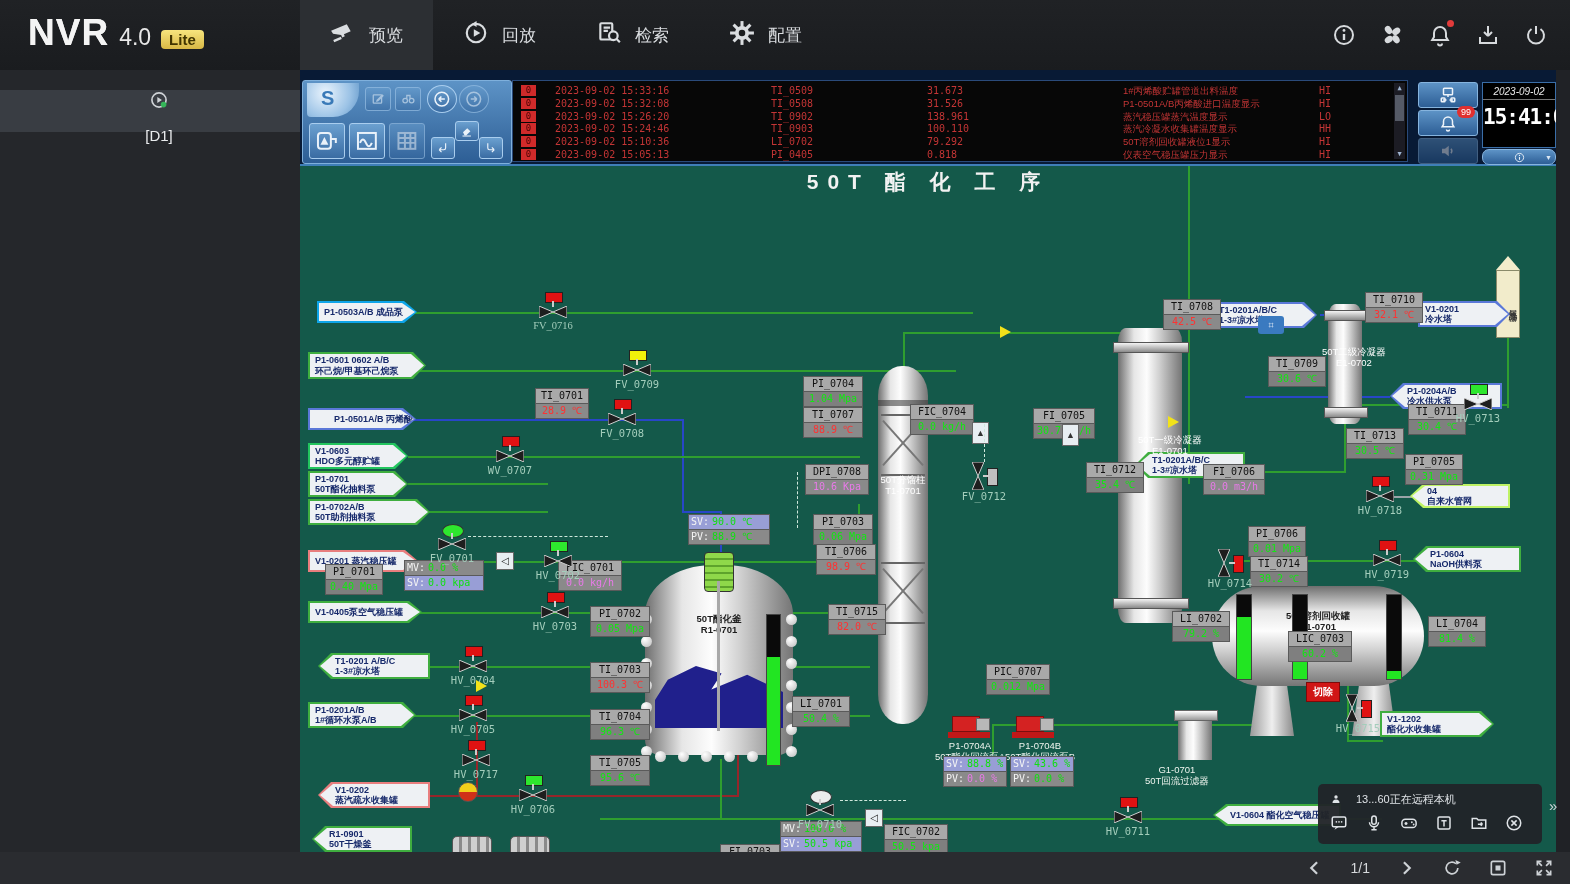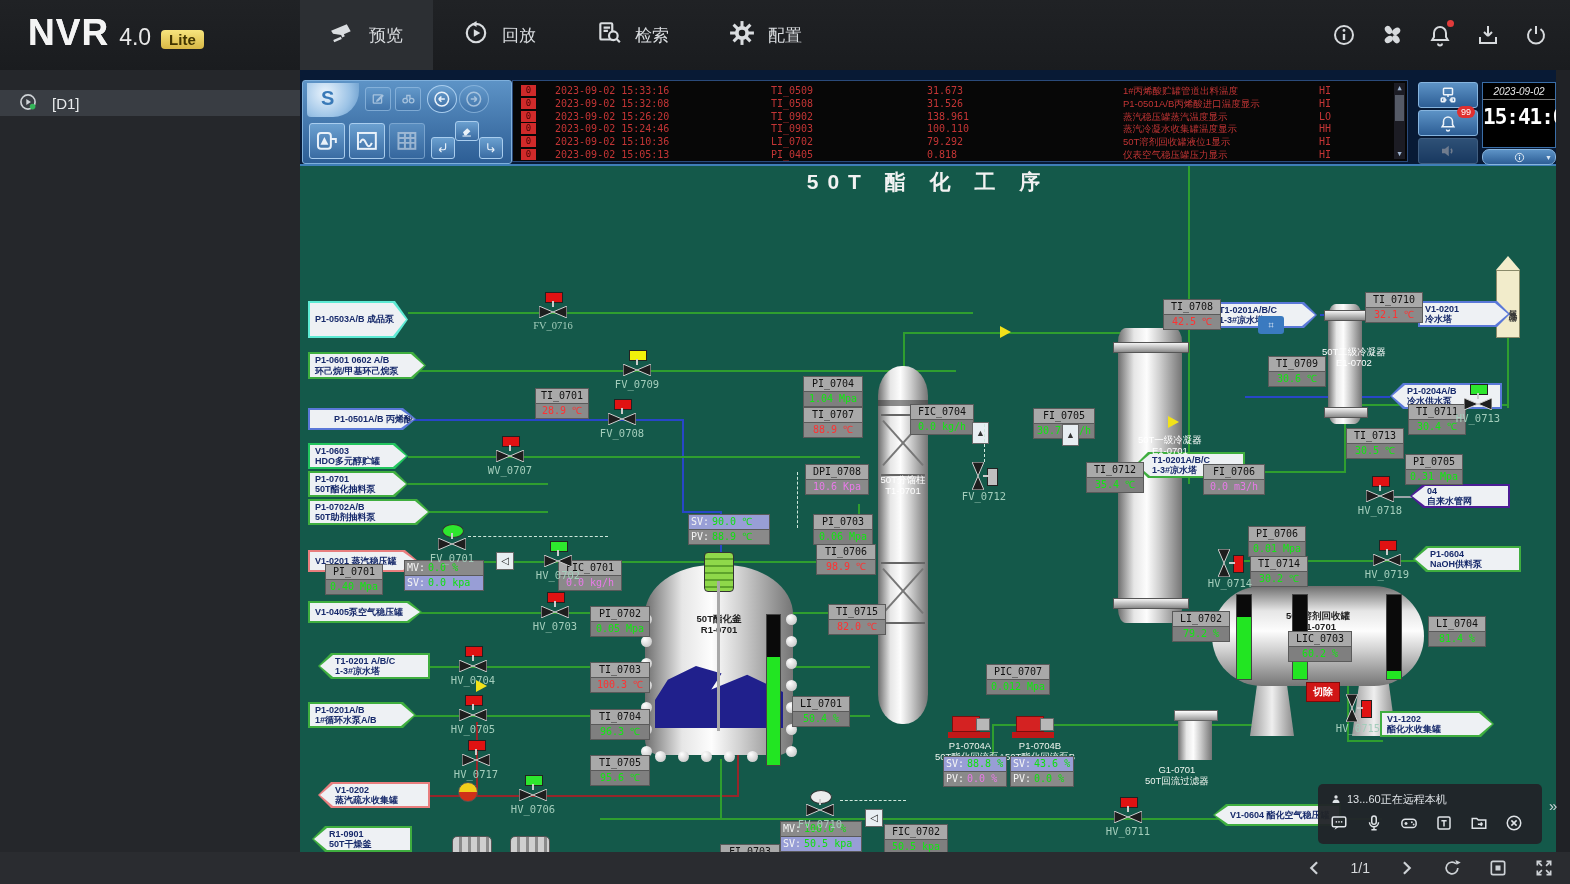--- a/index.html
+++ b/index.html
@@ -13,21 +13,21 @@
   #tabs{position:absolute;left:300px;top:0;height:70px;display:flex;}
   .tab{display:flex;align-items:center;gap:13px;padding:0 30px;color:#dadde0;font-size:17px;cursor:pointer;}
   .tab.active{background:#2c2f33;}
   .tab svg{width:26px;height:26px;}
   #topactions{position:absolute;right:22px;top:0;height:70px;display:flex;align-items:center;gap:24px;color:#d7dadd;}
   .ta{position:relative;width:24px;height:24px;}
   .ta svg{width:24px;height:24px;}
   .ta .dot{position:absolute;right:-2px;top:-3px;width:7px;height:7px;border-radius:50%;background:#e23b3b;}
   
   #sidebar{position:absolute;left:0;top:70px;width:300px;height:782px;background:#25272b;z-index:20;}
-  .dev-row{display:flex;align-items:center;gap:14px;height:26px;margin-top:20px;background:#393d43;color:#e9ebed;font-size:15px;padding-left:18px;}
+  .dev-row{display:flex;align-items:center;gap:14px;height:42px;margin-top:20px;background:#393d43;color:#e9ebed;font-size:15px;padding-left:18px;flex-direction:column;}
   .dev-row svg{width:20px;height:20px;}
   
   #bottombar{position:absolute;left:0;top:852px;width:1570px;height:32px;background:#2a2c30;z-index:30;display:flex;align-items:center;justify-content:flex-end;gap:26px;padding-right:16px;box-sizing:border-box;color:#ced2d6;}
   #bottombar .bb{width:20px;height:20px;}
   #bottombar .bb svg{width:20px;height:20px;}
   #page-ind{font-size:14px;color:#d6d9dc;}
   
   #video{position:absolute;left:300px;top:70px;width:1256px;height:782px;background:#14594a;overflow:hidden;z-index:10;}
   #vid-right-strip{position:absolute;left:1556px;top:70px;width:14px;height:782px;background:#202226;z-index:10;}
   #scada-head{position:absolute;left:0;top:0;width:1256px;height:94px;background:#081a35;border-bottom:2px solid #3f7fb8;}
@@ -112,21 +112,21 @@
   .pumpr .body{position:absolute;left:4px;bottom:6px;width:26px;height:14px;background:#d42222;border:1px solid #7a0f0f;}
   .pumpr .motor{position:absolute;right:0;bottom:7px;width:12px;height:11px;background:#b8b8b8;border:1px solid #666;}
   .pumpg{position:absolute;width:42px;height:26px;z-index:5;}
   .pumpg .body{position:absolute;left:2px;bottom:2px;width:38px;height:20px;background:repeating-linear-gradient(90deg,#cfcfcf 0 6px,#8a8a8a 6px 9px);border:1px solid #555;border-radius:5px 5px 2px 2px;}
   #tailcond{position:absolute;left:1196px;top:104px;width:22px;height:66px;background:#f2eccb;border:1px solid #8a8a6a;writing-mode:vertical-rl;text-orientation:upright;font-size:9px;color:#333;text-align:center;letter-spacing:1px;z-index:5;}
   #tailtip{position:absolute;left:1196px;top:90px;width:24px;height:14px;background:#f2eccb;clip-path:polygon(50% 0,100% 100%,0 100%);z-index:5;}
   .mark{position:absolute;z-index:8;}
   #cutout{position:absolute;background:#d01515;color:#fff;font-size:10px;font-weight:bold;padding:2px 6px;border:1px solid #7d0a0a;z-index:8;}
   
   #notif{position:absolute;left:1318px;top:784px;width:224px;height:60px;background:rgba(33,36,41,.96);border-radius:5px;z-index:40;color:#dfe3e7;}
-  #notif .r1{display:flex;align-items:center;gap:5px;padding:8px 12px 0 12px;font-size:11px;}
+  #notif .r1{display:flex;align-items:center;gap:14px;padding:8px 12px 0 12px;font-size:11px;}
   #notif .r1 svg{width:12px;height:12px;}
   #notif .r2{display:flex;gap:17px;padding:7px 0 0 12px;}
   #notif .r2 .ni{width:18px;height:18px;}
   #notif .r2 svg{width:18px;height:18px;}
   #notif-more{position:absolute;left:1549px;top:797px;color:#cdd1d6;font-size:15px;z-index:40;}
 </style>
 </head>
 <body>
 
 <div id="topbar">
@@ -487,21 +487,21 @@
       <div class="pipe" style="left: 1062px; top: 238px; width: 147px; height: 2px; background: rgb(47, 158, 47); z-index: 1;"></div>
       <div class="pipe" style="left: 940px; top: 394px; width: 178px; height: 2px; background: rgb(47, 158, 47); z-index: 1;"></div>
       <div class="pipe" style="left: 1047px; top: 518px; width: 2px; height: 58px; background: rgb(47, 158, 47); z-index: 1;"></div>
       <div class="pipe" style="left: 1047px; top: 574px; width: 36px; height: 2px; background: rgb(47, 158, 47); z-index: 1;"></div>
       <div class="pipe" style="left: 962px; top: 516px; width: 2px; height: 44px; background: rgb(47, 158, 47); z-index: 1;"></div>
       <div class="pipe" style="left: 692px; top: 558px; width: 272px; height: 2px; background: rgb(47, 158, 47); z-index: 1;"></div>
       <div class="pipe" style="left: 692px; top: 558px; width: 2px; height: 30px; background: rgb(47, 158, 47); z-index: 1;"></div>
       <div class="pipe" style="left: 1020px; top: 148px; width: 98px; height: 2px; background: rgb(40, 70, 200); z-index: 1;"></div>
       <div class="pipe" style="left: 945px; top: 230px; width: 145px; height: 2px; background: rgb(40, 70, 200); z-index: 1;"></div>
       <div class="pipe" style="left: 1092px; top: 330px; width: 60px; height: 2px; background: rgb(154, 164, 168); z-index: 1;"></div>
-      <div class="varrow" style="left: 8px; top: 135px; width: 100px; height: 37px; background: #5eead4; clip-path: polygon(0px 0px, calc(100% - 13px) 0px, 100% 50%, calc(100% - 13px) 100%, 0px 100%);">
+      <div class="varrow" style="left: 17px; top: 135px; width: 100px; height: 22px; background: #0ea5e9; clip-path: polygon(0px 0px, calc(100% - 13px) 0px, 100% 50%, calc(100% - 13px) 100%, 0px 100%);">
         <div class="inner" style="clip-path: polygon(0px 0px, calc(100% - 13px) 0px, 100% 50%, calc(100% - 13px) 100%, 0px 100%);">
           <div>P1-0503A/B 成品泵</div>
         </div>
       </div>
       <div class="varrow" style="left: 8px; top: 186px; width: 118px; height: 27px; background: rgb(63, 174, 63); clip-path: polygon(0px 0px, calc(100% - 13px) 0px, 100% 50%, calc(100% - 13px) 100%, 0px 100%);">
         <div class="inner" style="clip-path: polygon(0px 0px, calc(100% - 13px) 0px, 100% 50%, calc(100% - 13px) 100%, 0px 100%);">
           <div>P1-0601 0602 A/B</div>
           <div>环己烷/甲基环己烷泵</div>
         </div>
       </div>
@@ -579,21 +579,21 @@
           <div>P1-0204A/B</div>
           <div>冷水供水泵</div>
         </div>
       </div>
       <div class="varrow" style="left: 835px; top: 286px; width: 110px; height: 26px; background: rgb(63, 174, 63); clip-path: polygon(13px 0px, 100% 0px, 100% 100%, 13px 100%, 0px 50%);">
         <div class="inner" style="clip-path: polygon(13px 0px, 100% 0px, 100% 100%, 13px 100%, 0px 50%); padding-left: 15px;">
           <div>T1-0201A/B/C</div>
           <div>1-3#凉水塔</div>
         </div>
       </div>
-      <div class="varrow" style="left: 1110px; top: 318px; width: 100px; height: 24px; background: #4c1d95; clip-path: polygon(13px 0px, 100% 0px, 100% 100%, 13px 100%, 0px 50%);">
+      <div class="varrow" style="left: 1110px; top: 318px; width: 100px; height: 24px; background: #bef264; clip-path: polygon(13px 0px, 100% 0px, 100% 100%, 13px 100%, 0px 50%);">
         <div class="inner" style="clip-path: polygon(13px 0px, 100% 0px, 100% 100%, 13px 100%, 0px 50%); padding-left: 15px;">
           <div>04</div>
           <div>自来水管网</div>
         </div>
       </div>
       <div class="varrow" style="left: 1113px; top: 380px; width: 108px; height: 26px; background: rgb(63, 174, 63); clip-path: polygon(13px 0px, 100% 0px, 100% 100%, 13px 100%, 0px 50%);">
         <div class="inner" style="clip-path: polygon(13px 0px, 100% 0px, 100% 100%, 13px 100%, 0px 50%); padding-left: 15px;">
           <div>P1-0604</div>
           <div>NaOH供料泵</div>
         </div>

